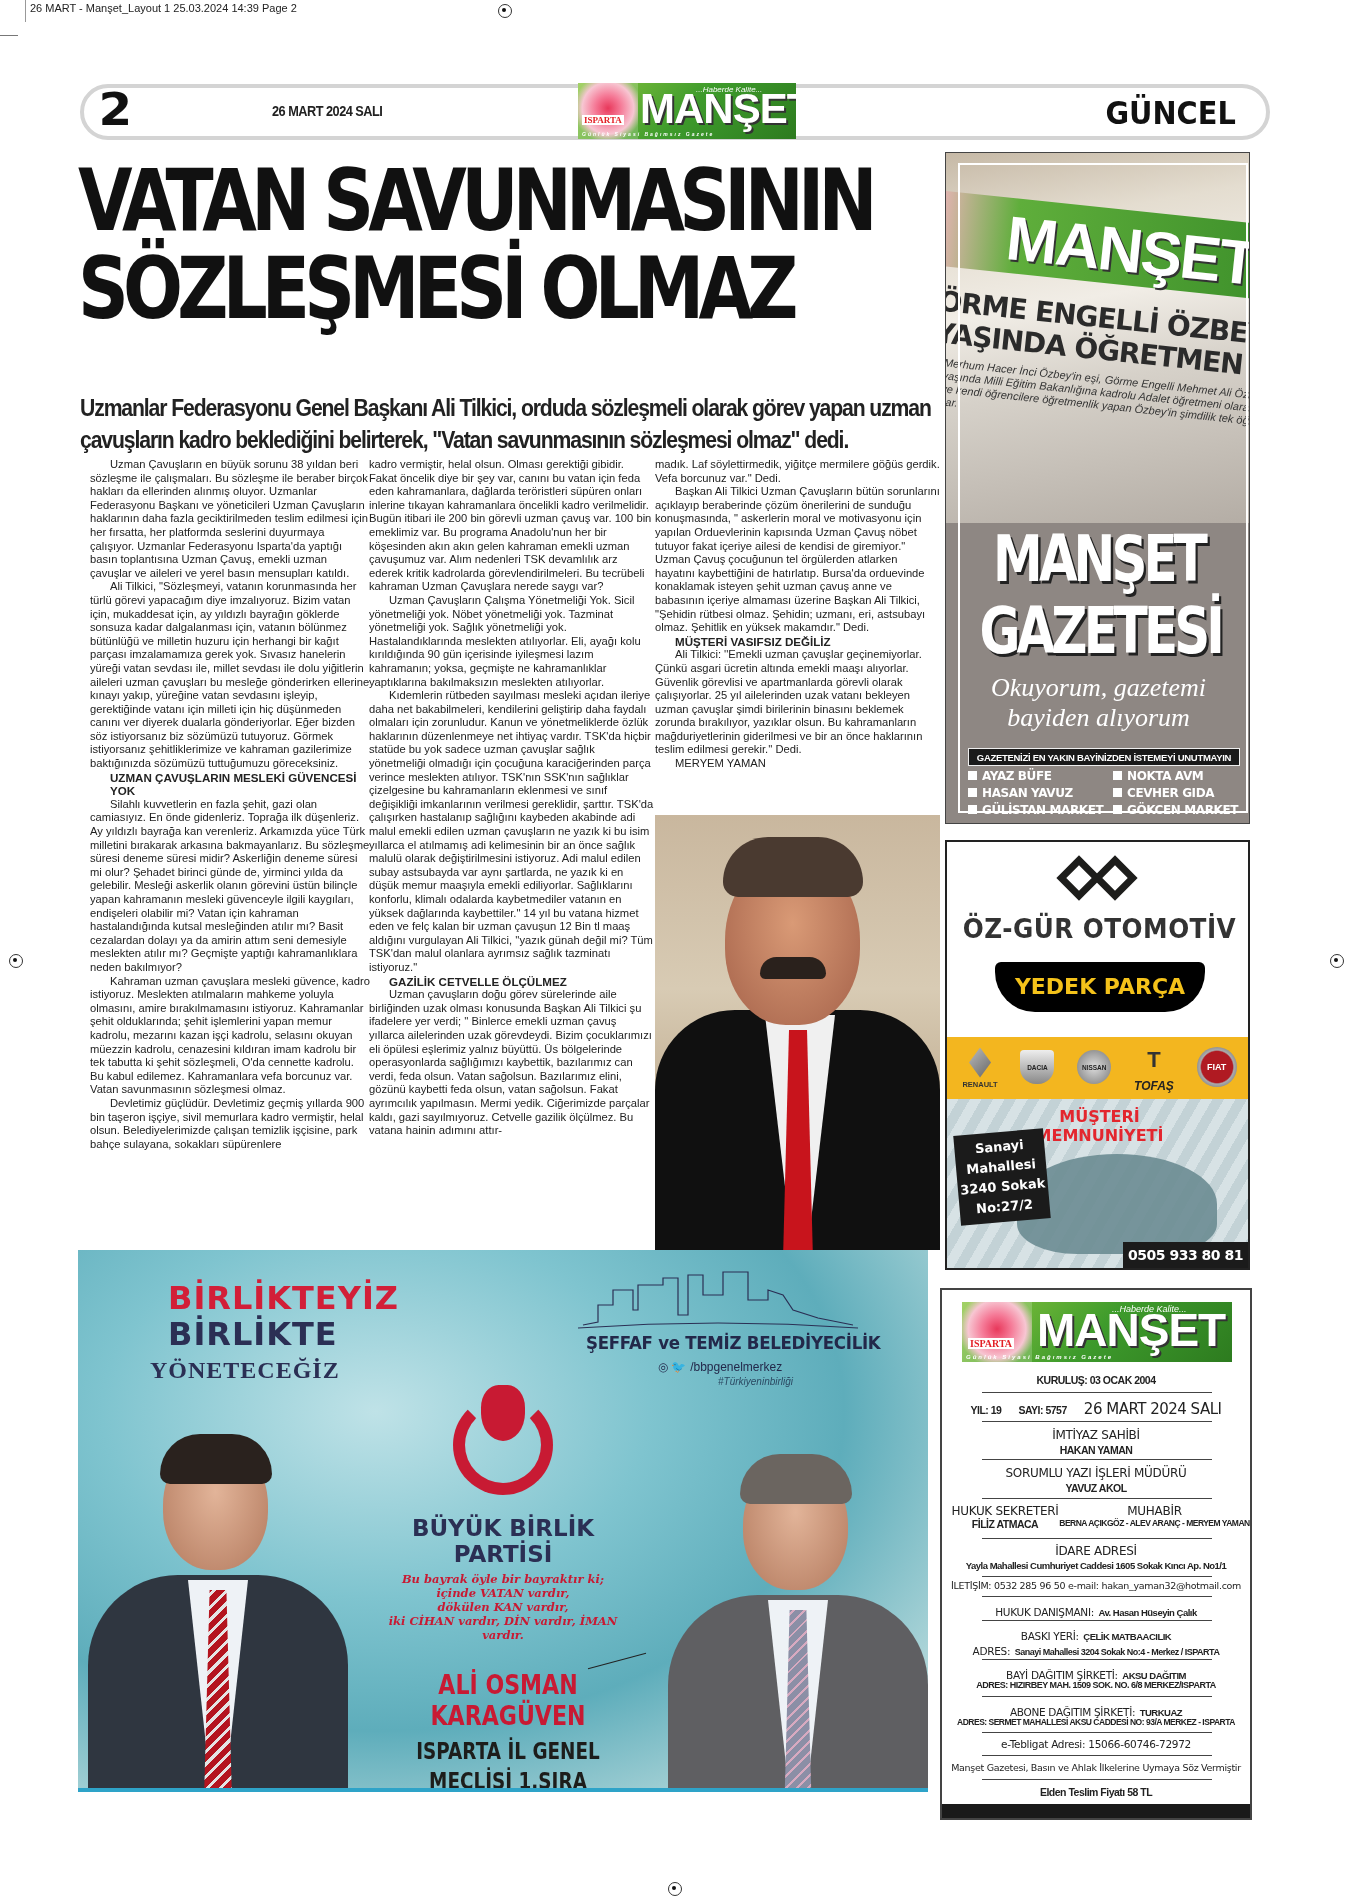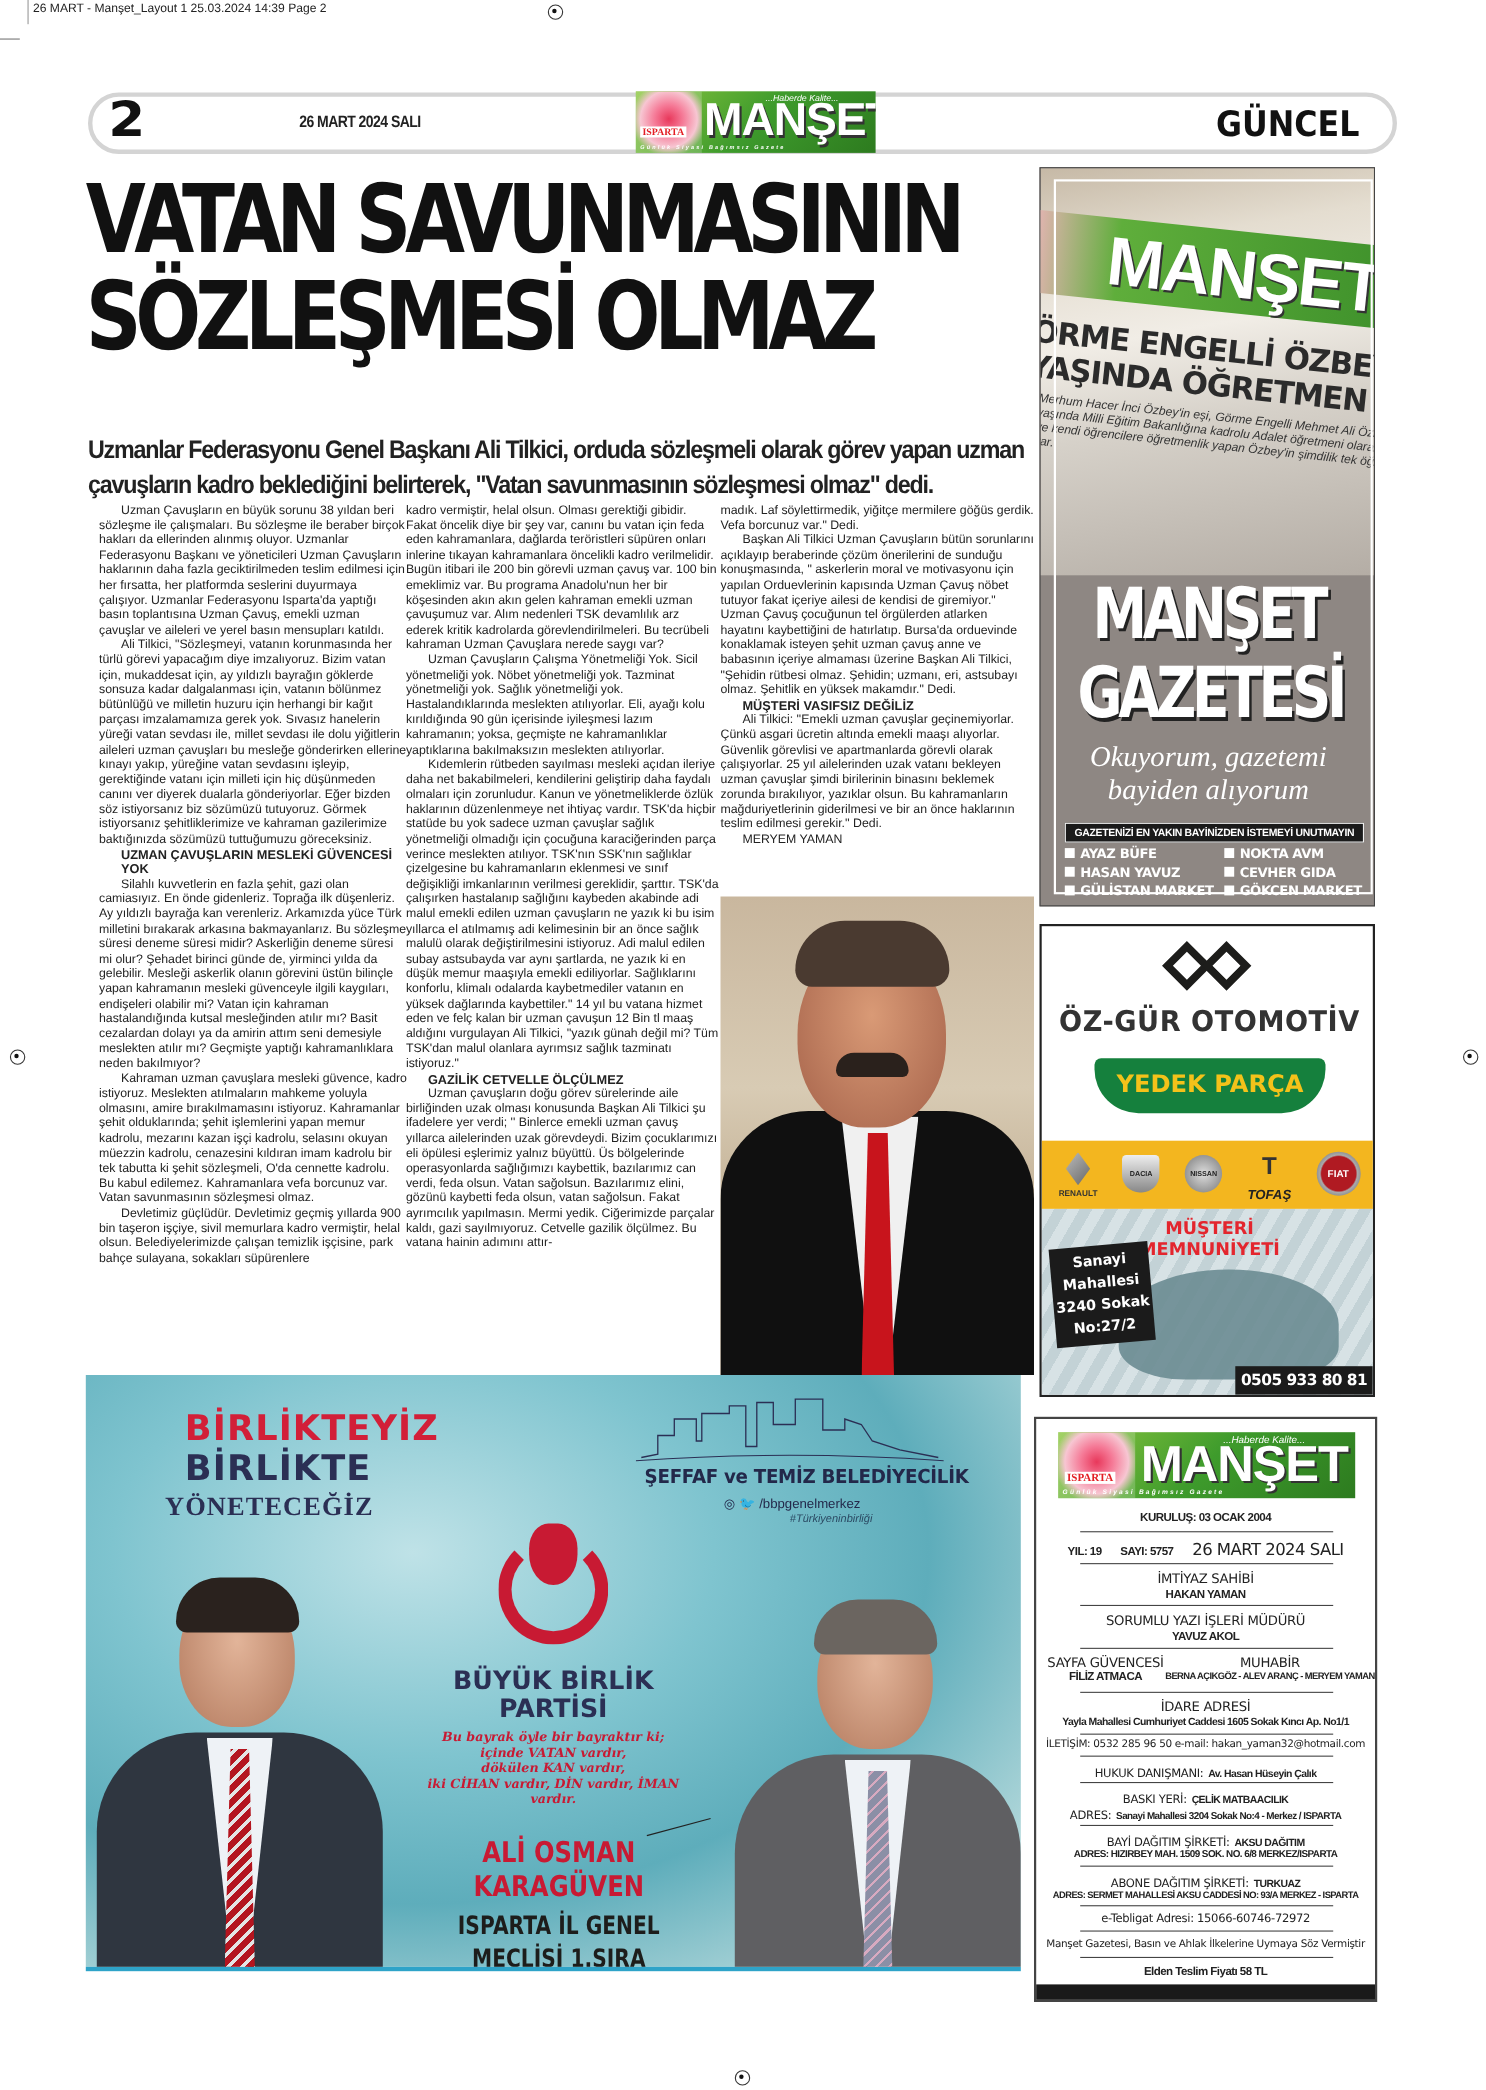--- a/index.html
+++ b/index.html
@@ -60,21 +60,21 @@
   .ad-gazete .banner { position: absolute; left: 22px; top: 595px; width: 272px; height: 18px; background: #1a1a1a; color: #fff; font-size: 9.5px; font-weight: bold; text-align: center; line-height: 18px; border: 1px solid #eee; letter-spacing: -0.3px; }
   .ad-gazete .dealers { position: absolute; left: 22px; top: 616px; width: 280px; display: grid; grid-template-columns: 145px 130px; row-gap: 3px; }
   .ad-gazete .dealer { font-size: 12px; font-weight: 900; color: #fff; font-family: "DejaVu Sans", sans-serif; letter-spacing: -0.4px; white-space: nowrap; }
   .ad-gazete .dealer .sq { display: inline-block; width: 9px; height: 9px; background: #fff; margin-right: 5px; vertical-align: 0; }
 
   
   .ad-ozgur { position: absolute; left: 945px; top: 840px; width: 305px; height: 430px; border: 2px solid #222; background: #fff; overflow: hidden; }
   .ad-ozgur .logo-mark { position: absolute; left: 110px; top: 14px; width: 85px; height: 48px; }
   .ad-ozgur .logo-mark span { position: absolute; top: 6px; width: 32px; height: 32px; border: 7px solid #1d1d1b; transform: rotate(45deg); }
   .ad-ozgur .company { position: absolute; left: 0; top: 72px; width: 305px; text-align: center; font-family: "DejaVu Sans", sans-serif; font-weight: bold; font-size: 26px; color: #333; letter-spacing: 0.5px; transform: scaleX(0.95); }
-  .ad-ozgur .yedek { position: absolute; left: 48px; top: 120px; width: 210px; height: 50px; background: #15803d; border-radius: 6px 6px 40px 40px; color: #f4c21a; text-align: center; font-family: "DejaVu Sans", sans-serif; font-weight: 900; font-size: 22px; line-height: 50px; }
+  .ad-ozgur .yedek { position: absolute; left: 48px; top: 120px; width: 210px; height: 50px; background: #000000; border-radius: 6px 6px 40px 40px; color: #f4c21a; text-align: center; font-family: "DejaVu Sans", sans-serif; font-weight: 900; font-size: 22px; line-height: 50px; }
   .ad-ozgur .brands { position: absolute; left: 0; top: 195px; width: 305px; height: 62px; background: #f3b61f; display: flex; justify-content: space-around; align-items: center; padding: 0 4px; }
   .ad-ozgur .brand { display: flex; flex-direction: column; align-items: center; font-size: 7.5px; font-weight: bold; color: #333; }
   .ad-ozgur .brand .b-icon { width: 34px; height: 34px; border-radius: 50%; background: radial-gradient(circle, #ddd, #777); margin-bottom: 2px; display: flex; align-items: center; justify-content: center; font-size: 6.5px; color: #222; }
   .ad-ozgur .brand.renault .b-icon { border-radius: 0; width: 22px; height: 30px; transform: rotate(0deg); background: linear-gradient(135deg, #bbb, #666); clip-path: polygon(50% 0, 100% 50%, 50% 100%, 0 50%); }
   .ad-ozgur .brand.dacia .b-icon { border-radius: 4px 4px 16px 16px; background: linear-gradient(#eee, #888); }
   .ad-ozgur .brand.tofas .b-icon { background: none; font-size: 22px; font-weight: 900; border-radius: 0; color: #333; }
   .ad-ozgur .brand.tofas .b-label { font-size: 12px; font-style: italic; font-weight: 900; color: #222; }
   .ad-ozgur .brand.fiat .b-icon { background: radial-gradient(circle, #b01a22 55%, #aaa 60%, #555); color: #fff; font-size: 9px; width: 40px; height: 40px; }
   .ad-ozgur .handshake { position: absolute; left: 0; top: 257px; width: 305px; height: 173px; background: repeating-linear-gradient(120deg, #d7e2e5 0, #d7e2e5 10px, #c3d2d6 10px, #c3d2d6 20px); }
   .ad-ozgur .hands { position: absolute; left: 70px; top: 55px; width: 200px; height: 100px; background: #6b8c92; border-radius: 50% 50% 30% 30%; opacity: 0.9; }
@@ -327,21 +327,21 @@
   </div>
   <div class="rule" style="top:131px;"></div>
   <div class="m-row lbl" style="top:138px;">İMTİYAZ SAHİBİ</div>
   <div class="m-row val" style="top:154px;">HAKAN YAMAN</div>
   <div class="rule" style="top:169px;"></div>
   <div class="m-row lbl" style="top:176px;">SORUMLU YAZI İŞLERİ MÜDÜRÜ</div>
   <div class="m-row val" style="top:192px;">YAVUZ AKOL</div>
   <div class="rule" style="top:208px;"></div>
   <div class="m-row" style="top:214px;">
     <div style="position:absolute;left:8px;width:110px;text-align:center;">
-      <div class="lbl">SAYFA GÜVENCESİ</div>
+      <div class="lbl">HUKUK SEKRETERİ</div>
       <div class="val">FİLİZ ATMACA</div>
     </div>
     <div style="position:absolute;left:115px;width:195px;text-align:center;">
       <div class="lbl">MUHABİR</div>
       <div class="val" style="font-size:8.5px;">BERNA AÇIKGÖZ - ALEV ARANÇ - MERYEM YAMAN</div>
     </div>
   </div>
   <div class="rule" style="top:248px;"></div>
   <div class="m-row lbl" style="top:254px;">İDARE ADRESİ</div>
   <div class="m-row val" style="top:270px;font-size:9.5px;">Yayla Mahallesi Cumhuriyet  Caddesi 1605 Sokak Kıncı Ap. No1/1</div>

